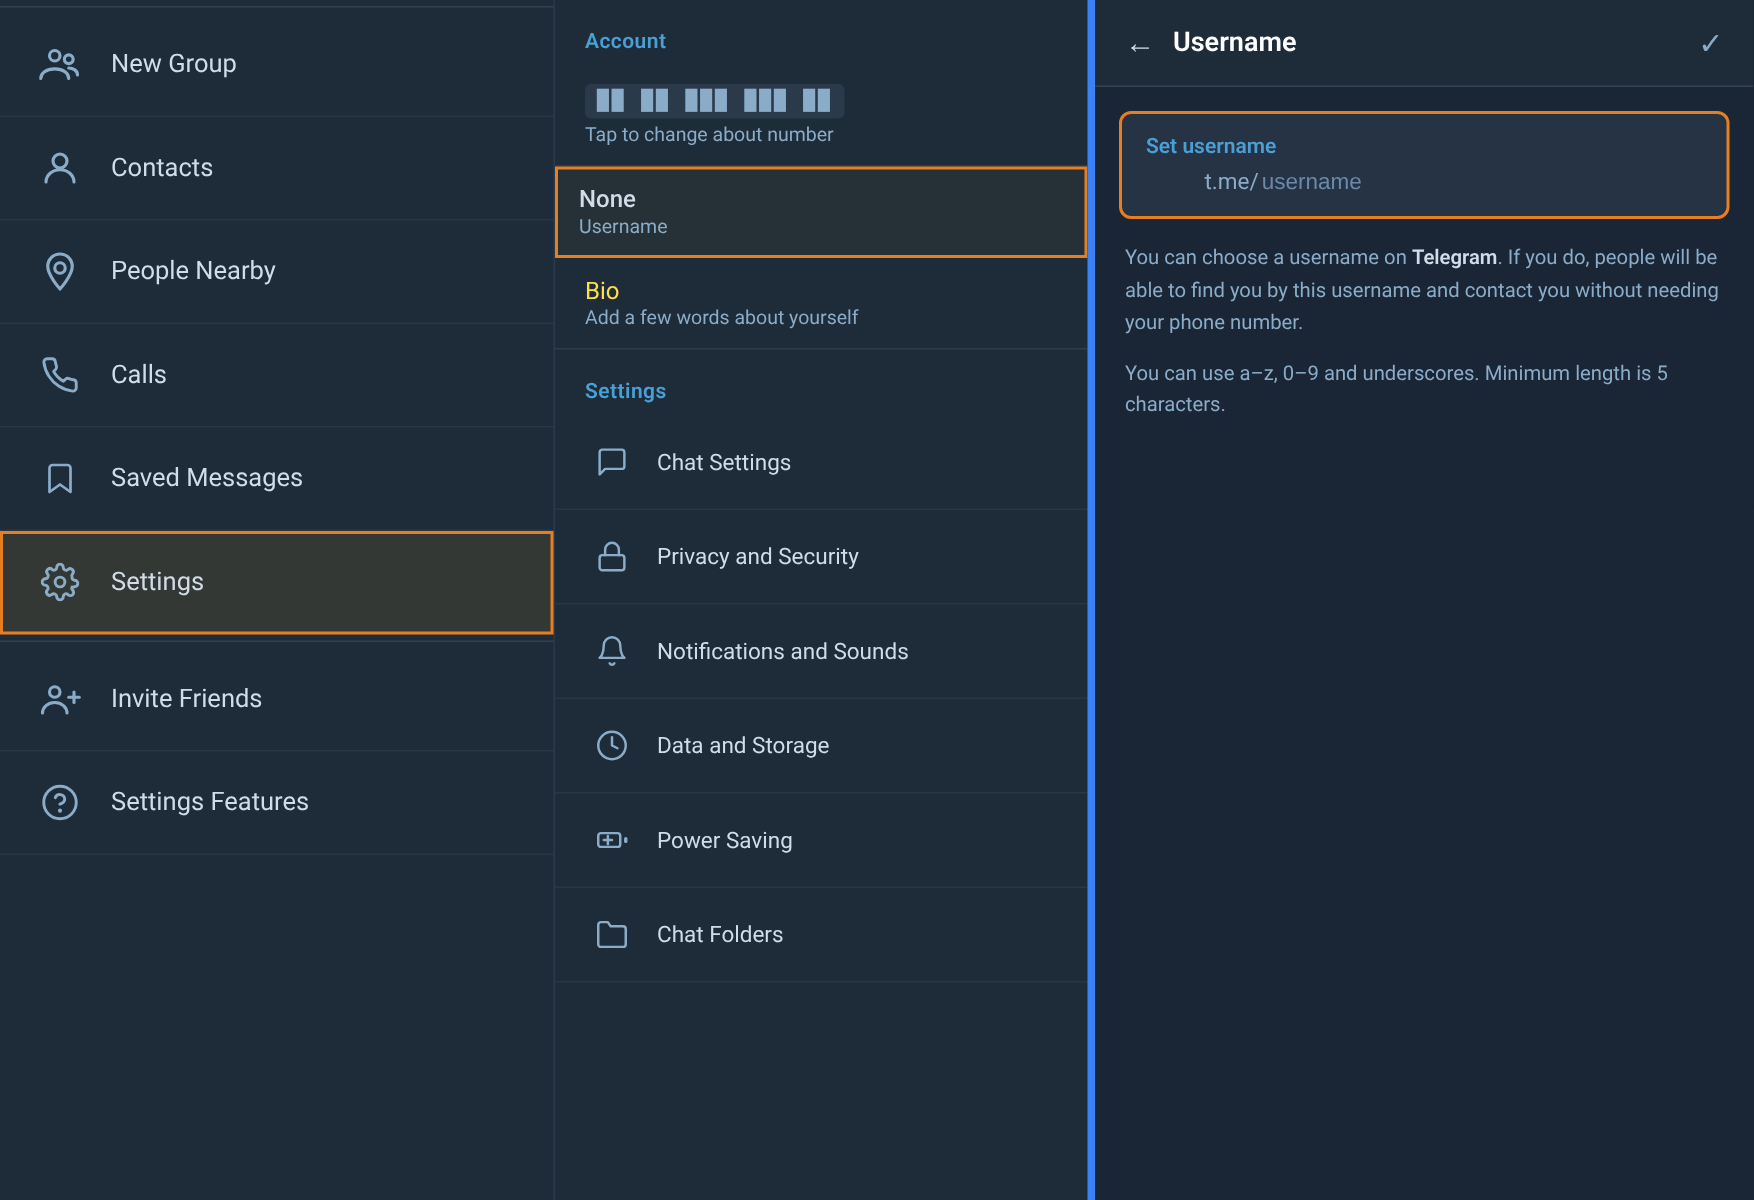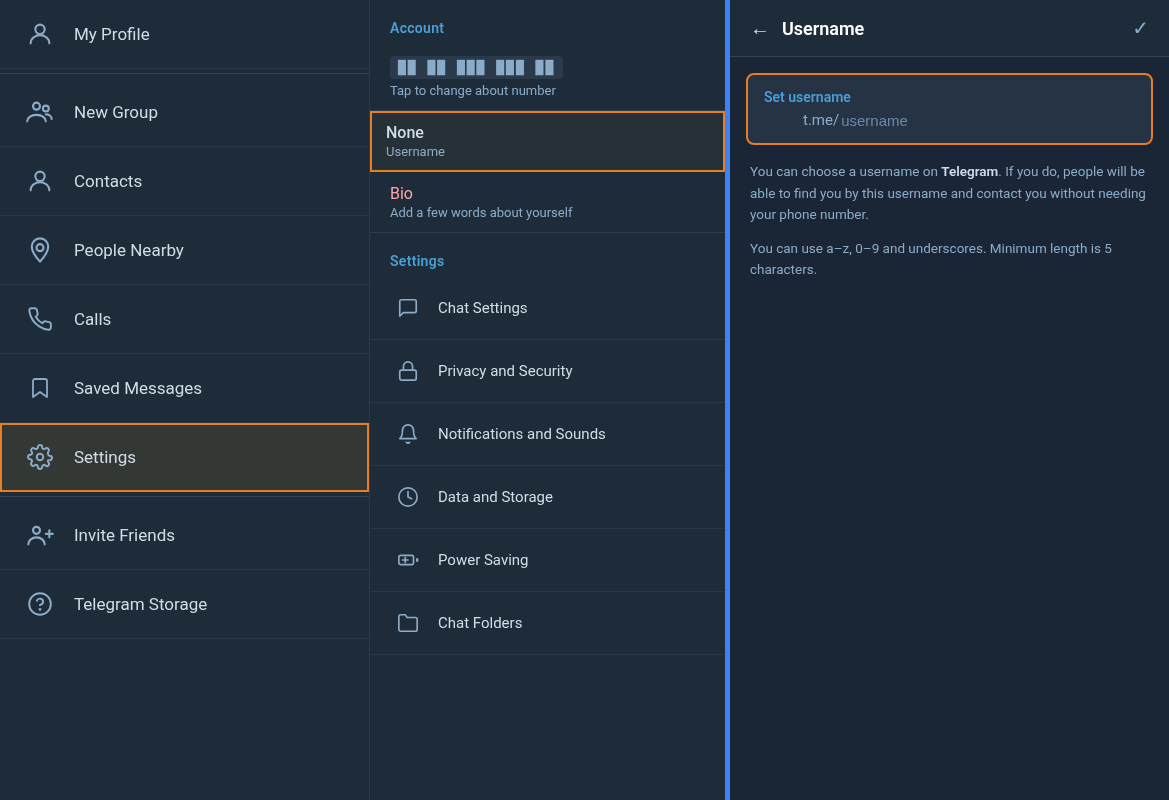--- a/index.html
+++ b/index.html
@@ -106,21 +106,21 @@
       color: #8bacc8;
       font-size: 13px;
       margin-top: 2px;
     }
     .bio-item {
       padding: 12px 20px;
       border-bottom: 1px solid rgba(255,255,255,0.08);
       cursor: pointer;
     }
     .bio-title {
-      color: #fca5a5;
+      color: #fde047;
       font-size: 16px;
     }
     .bio-sub {
       color: #8bacc8;
       font-size: 13px;
       margin-top: 2px;
     }
     .settings-menu-item {
       display: flex;
       align-items: center;
@@ -230,29 +230,20 @@
       stroke-width: 1.8;
       stroke-linecap: round;
       stroke-linejoin: round;
     }
   </style>
 </head>
 <body>
 
 <nav class="sidebar">
 
-  <div class="sidebar-item">
-    <span class="sidebar-icon">
-      <svg width="28" height="28" viewBox="0 0 24 24">
-          <circle cx="12" cy="8" r="4"></circle>
-          <path d="M4 20c0-4 3.6-7 8-7s8 3 8 7"></path>
-        </svg>
-    </span>
-    <span class="sidebar-label">My Profile</span>
-  </div>
 
   <div class="sidebar-divider"></div>
 
   <div class="sidebar-item">
     <span class="sidebar-icon">
       <svg width="28" height="28" viewBox="0 0 24 24">
           <circle cx="9" cy="7" r="3"></circle>
           <circle cx="17" cy="9" r="2.5"></circle>
           <path d="M1 20c0-3 3-5.5 8-5.5S17 17 17 20"></path>
           <path d="M17 14c2.5 0 5 1.5 5 4"></path>
@@ -324,21 +315,21 @@
   </div>
 
   <div class="sidebar-item">
     <span class="sidebar-icon">
       <svg width="26" height="26" viewBox="0 0 24 24">
           <circle cx="12" cy="12" r="10"></circle>
           <path d="M9.1 9a3 3 0 015.8 1c0 2-3 3-3 3"></path>
           <line x1="12" y1="17" x2="12.01" y2="17" stroke-width="2.5"></line>
         </svg>
     </span>
-    <span class="sidebar-label">Telegram Storage</span>
+    <span class="sidebar-label">Settings Features</span>
   </div>
 
 </nav>
 
 <div class="middle-panel">
 
   <div class="section-header">Account</div>
 
   <div class="account-section">
     <div class="phone-number">

